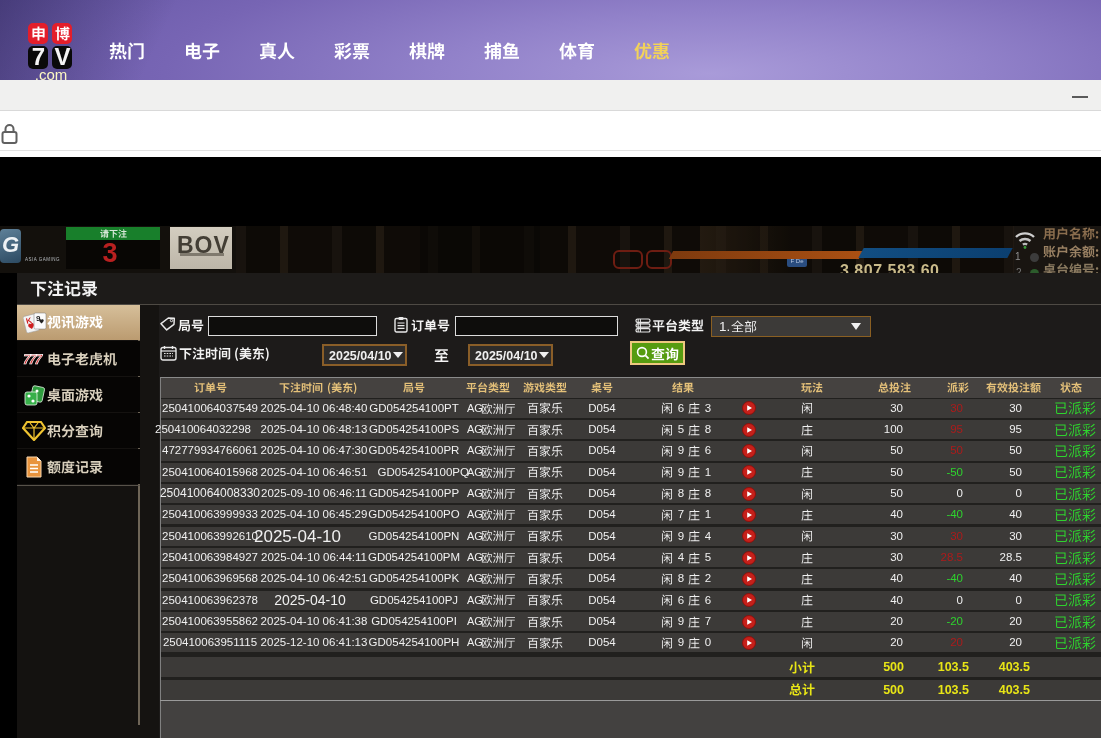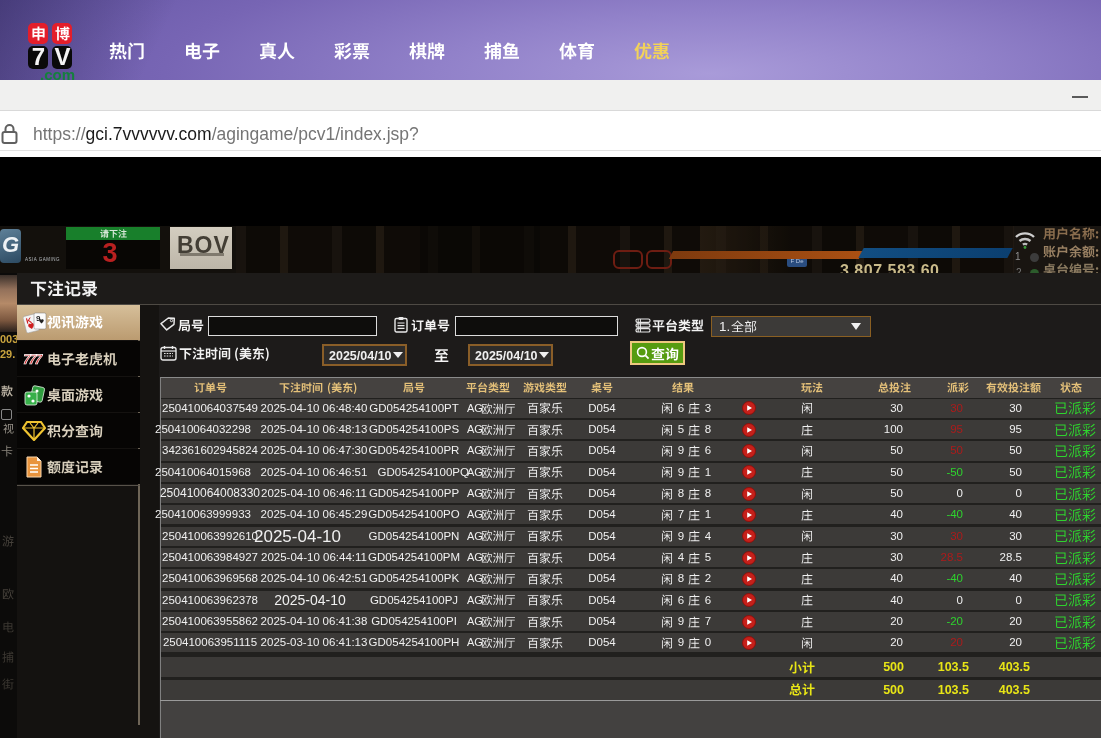--- a/index.html
+++ b/index.html
@@ -13,21 +13,21 @@
     <svg class="t" style="left:30.5px;top:26.0px;width:15.0px;height:15.0px" viewBox="0 -880 1000 1000">
       <use href="#s0" fill="#fff"></use>
     </svg>
     <svg class="t" style="left:54.5px;top:26.0px;width:15.0px;height:15.0px" viewBox="0 -880 1000 1000">
       <use href="#s1" fill="#fff"></use>
     </svg>
     <div class="a" style="left:28px;top:46px;width:20px;height:23px;background:#0a0a0a;border-radius:5px"></div>
     <div class="a" style="left:52px;top:46px;width:20px;height:23px;background:#0a0a0a;border-radius:5px"></div>
     <div class="a" style="left:28px;top:44px;width:21px;height:25px;color:#f5f5f5;font-size:24px;font-weight:bold;text-align:center;line-height:25px">7</div>
     <div class="a" style="left:52px;top:44px;width:21px;height:25px;color:#f5f5f5;font-size:24px;font-weight:bold;text-align:center;line-height:25px">V</div>
-    <div class="a" style="left:27px;top:66px;width:48px;color:#15803d;font-size:15px;font-weight:bold;letter-spacing:0px;text-align:right">.com</div>
+    <div class="a" style="left:27px;top:66px;width:48px;color:#fef9c3;font-size:15px;font-weight:normal;letter-spacing:0px;text-align:center">.com</div>
     <svg class="t" style="left:108.5px;top:42.0px;width:36.0px;height:18.0px" viewBox="0 -880 2000 1000">
       <use href="#s2" fill="#ffffff"></use>
     </svg>
     <svg class="t" style="left:183.5px;top:42.0px;width:36.0px;height:18.0px" viewBox="0 -880 2000 1000">
       <use href="#s3" fill="#ffffff"></use>
     </svg>
     <svg class="t" style="left:258.5px;top:42.0px;width:36.0px;height:18.0px" viewBox="0 -880 2000 1000">
       <use href="#s4" fill="#ffffff"></use>
     </svg>
     <svg class="t" style="left:333.5px;top:42.0px;width:36.0px;height:18.0px" viewBox="0 -880 2000 1000">
@@ -46,21 +46,20 @@
       <use href="#s9" fill="#f2d259"></use>
     </svg>
     <div class="a" style="left:0;top:80px;width:1101px;height:31px;background:#f0f0ef;border-bottom:1px solid #d9d9d9"></div>
     <div class="a" style="left:1072px;top:96px;width:16px;height:2px;background:#5a5a5a"></div>
     <div class="a" style="left:0;top:111px;width:1101px;height:46px;background:#ffffff"></div>
     <div class="a" style="left:0;top:150px;width:1101px;height:1px;background:#e2e2e2"></div>
     <svg class="a" style="left:1px;top:123px" width="17" height="22" viewBox="0 0 17 22">
       <rect x="1.5" y="9" width="14" height="11" rx="2" fill="none" stroke="#606060" stroke-width="2"></rect>
       <path d="M4.5 9 V6 a4 4 0 0 1 8 0 V9" fill="none" stroke="#606060" stroke-width="2"></path>
     </svg>
-    <div class="a" style="left:33px;top:124px;font-size:17.5px;white-space:nowrap;color:#757575">https://<span style="color:#1b1b1b">gci.7vvvvvv.com</span>/agingame/pcv1/index.jsp?</div>
     <div class="a" style="left:0;top:157px;width:1101px;height:69px;background:#000"></div>
     <div class="a" style="left:0;top:226px;width:1101px;height:47px;background:#191511;overflow:hidden">
       <div class="a" style="left:236px;top:0;width:778px;height:47px;background:repeating-linear-gradient(90deg,#201913 0 10px,#110c08 10px 44px,#2a2016 44px 52px,#130e09 52px 96px)"></div>
       <div class="a" style="left:700px;top:0;width:90px;height:47px;background:linear-gradient(90deg,rgba(60,44,28,.7),rgba(24,16,10,.2))"></div>
       <div class="a" style="left:420px;top:0;width:120px;height:47px;background:rgba(10,8,6,.55)"></div>
       <div class="a" style="left:0;top:0;width:1013px;height:47px;background:rgba(8,5,3,0.30)"></div>
       <div class="a" style="left:0;top:3px;width:21px;height:34px;border-radius:4px;background:linear-gradient(160deg,#5e8098,#2c4a62)"></div>
       <div class="a" style="left:2px;top:6px;width:18px;height:26px;color:#eef2f5;font-size:22px;font-weight:bold;font-style:italic;line-height:26px">G</div>
       <div class="a" style="left:25px;top:31px;font-size:4.5px;color:#b8bcc0;letter-spacing:.5px">ASIA GAMING</div>
       <div class="a" style="left:66px;top:1px;width:94px;height:13px;background:#187f2b"></div>
@@ -91,49 +90,20 @@
       <svg class="t" style="left:1043.0px;top:0.5px;width:56.2px;height:13.0px" viewBox="0 -880 4325 1000">
         <use href="#s12" fill="#8a6d4e"></use>
       </svg>
       <svg class="t" style="left:1043.0px;top:18.5px;width:56.2px;height:13.0px" viewBox="0 -880 4325 1000">
         <use href="#s13" fill="#9a8163"></use>
       </svg>
       <svg class="t" style="left:1043.0px;top:36.5px;width:56.2px;height:13.0px" viewBox="0 -880 4325 1000">
         <use href="#s14" fill="#8a7a60"></use>
       </svg>
     </div>
-    <div class="a" style="left:0;top:273px;width:17px;height:465px;background:#0c0b0a;overflow:hidden">
-      <div class="a" style="left:0;top:2px;width:17px;height:57px;background:linear-gradient(#3a302a 0%,#92705a 25%,#b58a68 50%,#7a563e 80%,#2a211c 100%)"></div>
-      <div class="a" style="left:0;top:59px;width:17px;color:#c9a43e;font-size:11px;font-weight:bold;line-height:15px">003<br>29.</div>
-      <svg class="t" style="left:1.0px;top:112.0px;width:12.0px;height:12.0px" viewBox="0 -880 1000 1000">
-        <use href="#s15" fill="#b5ad9e"></use>
-      </svg>
-      <div class="a" style="left:1px;top:136px;width:11px;height:11px;border:1.5px solid #888;border-radius:2px"></div>
-      <svg class="t" style="left:3.0px;top:150.0px;width:11.0px;height:11.0px" viewBox="0 -880 1000 1000">
-        <use href="#s16" fill="#9a958c"></use>
-      </svg>
-      <svg class="t" style="left:1.0px;top:172.0px;width:12.0px;height:12.0px" viewBox="0 -880 1000 1000">
-        <use href="#s17" fill="#8a857c"></use>
-      </svg>
-      <svg class="t" style="left:2.0px;top:262.0px;width:12.0px;height:12.0px" viewBox="0 -880 1000 1000">
-        <use href="#s18" fill="#45403a"></use>
-      </svg>
-      <svg class="t" style="left:2.0px;top:315.0px;width:12.0px;height:12.0px" viewBox="0 -880 1000 1000">
-        <use href="#s19" fill="#45403a"></use>
-      </svg>
-      <svg class="t" style="left:2.0px;top:348.0px;width:12.0px;height:12.0px" viewBox="0 -880 1000 1000">
-        <use href="#s20" fill="#3c3832"></use>
-      </svg>
-      <svg class="t" style="left:2.0px;top:378.0px;width:12.0px;height:12.0px" viewBox="0 -880 1000 1000">
-        <use href="#s21" fill="#3c3832"></use>
-      </svg>
-      <svg class="t" style="left:2.0px;top:405.0px;width:12.0px;height:12.0px" viewBox="0 -880 1000 1000">
-        <use href="#s22" fill="#3c3832"></use>
-      </svg>
-    </div>
     <div class="a" style="left:17px;top:273px;width:1084px;height:465px;background:#201e1c;overflow:hidden">
       <div class="a" style="left:0;top:0;width:1084px;height:31px;background:#1d1b19"></div>
       <svg class="t" style="left:13.0px;top:6.5px;width:68.0px;height:17.0px" viewBox="0 -880 4000 1000">
         <use href="#s23" fill="#f2f2f2"></use>
       </svg>
       <div class="a" style="left:0;top:31px;width:1084px;height:1px;background:#4e4a44"></div>
       <div class="a" style="left:0;top:32px;width:125px;height:433px;background:#141210"></div>
       <div class="a" style="left:121px;top:32px;width:1.5px;height:420px;background:#6e6557"></div>
       <div class="a" style="left:0;top:32px;width:126px;height:35px;background:linear-gradient(#d6bf9a,#bb9b70)"></div>
       <div class="a" style="left:126px;top:41px;width:0;height:0;border-top:8px solid transparent;border-bottom:8px solid transparent;border-left:6px solid #c4a77e"></div>
@@ -360,21 +330,21 @@
       <svg class="t" style="left:784.0px;top:150.5px;width:12.0px;height:12.0px" viewBox="0 -880 1000 1000">
         <use href="#s48" fill="#f0f0f0"></use>
       </svg>
       <div class="a" style="left:806.0px;top:146.8px;width:80px;text-align:right;font-size:11.5px;color:#f0f0f0;line-height:19.4px">100</div>
       <div class="a" style="left:866.0px;top:146.8px;width:80px;text-align:right;font-size:11.5px;color:#ad1b1b;line-height:19.4px">95</div>
       <div class="a" style="left:925.0px;top:146.8px;width:80px;text-align:right;font-size:11.5px;color:#f0f0f0;line-height:19.4px">95</div>
       <svg class="t" style="left:1037.0px;top:149.5px;width:42.0px;height:14.0px" viewBox="0 -880 3000 1000">
         <use href="#s49" fill="#2ed32e"></use>
       </svg>
       <div class="a" style="left:143.5px;top:168.2px;width:940.5px;height:19.4px;background:#3c3a38"></div>
-      <div class="a" style="left:138.0px;top:168.2px;width:110px;text-align:center;font-size:11.5px;color:#f0f0f0;line-height:19.4px">342361602945824</div>
+      <div class="a" style="left:138.0px;top:168.2px;width:110px;text-align:center;font-size:11.5px;color:#f0f0f0;line-height:19.4px">472779934766061</div>
       <div class="a" style="left:237.0px;top:168.2px;width:120px;text-align:center;font-size:11.5px;color:#f0f0f0;line-height:19.4px">2025-04-10 06:47:30</div>
       <div class="a" style="left:342.0px;top:168.2px;width:110px;text-align:center;font-size:11.5px;color:#f0f0f0;line-height:19.4px">GD054254100PR</div>
       <div class="a" style="left:450.0px;top:168.2px;font-size:11px;color:#f0f0f0;line-height:19.4px">AG</div>
       <svg class="t" style="left:464.0px;top:172.1px;width:34.5px;height:11.5px" viewBox="0 -880 3000 1000">
         <use href="#s45" fill="#f0f0f0"></use>
       </svg>
       <svg class="t" style="left:510.0px;top:171.9px;width:36.0px;height:12.0px" viewBox="0 -880 3000 1000">
         <use href="#s46" fill="#f0f0f0"></use>
       </svg>
       <div class="a" style="left:555.0px;top:168.2px;width:60px;text-align:center;font-size:11.5px;color:#f0f0f0;line-height:19.4px">D054</div>
@@ -394,21 +364,21 @@
       <svg class="t" style="left:784.0px;top:171.9px;width:12.0px;height:12.0px" viewBox="0 -880 1000 1000">
         <use href="#s47" fill="#f0f0f0"></use>
       </svg>
       <div class="a" style="left:806.0px;top:168.2px;width:80px;text-align:right;font-size:11.5px;color:#f0f0f0;line-height:19.4px">50</div>
       <div class="a" style="left:866.0px;top:168.2px;width:80px;text-align:right;font-size:11.5px;color:#ad1b1b;line-height:19.4px">50</div>
       <div class="a" style="left:925.0px;top:168.2px;width:80px;text-align:right;font-size:11.5px;color:#f0f0f0;line-height:19.4px">50</div>
       <svg class="t" style="left:1037.0px;top:170.9px;width:42.0px;height:14.0px" viewBox="0 -880 3000 1000">
         <use href="#s49" fill="#2ed32e"></use>
       </svg>
       <div class="a" style="left:143.5px;top:189.5px;width:940.5px;height:19.4px;background:#3c3a38"></div>
-      <div class="a" style="left:138.0px;top:189.5px;width:110px;font-size:11.5px;color:#f0f0f0;line-height:19.4px">250410064015968</div>
+      <div class="a" style="left:138.0px;top:189.5px;width:110px;text-align:center;font-size:11.5px;color:#f0f0f0;line-height:19.4px">250410064015968</div>
       <div class="a" style="left:237.0px;top:189.5px;width:120px;text-align:center;font-size:11.5px;color:#f0f0f0;line-height:19.4px">2025-04-10 06:46:51</div>
       <div class="a" style="left:342.0px;top:189.5px;width:110px;text-align:right;font-size:11.5px;color:#f0f0f0;line-height:19.4px">GD054254100PQ</div>
       <div class="a" style="left:450.0px;top:189.5px;font-size:11px;color:#f0f0f0;line-height:19.4px">AG</div>
       <svg class="t" style="left:464.0px;top:193.5px;width:34.5px;height:11.5px" viewBox="0 -880 3000 1000">
         <use href="#s45" fill="#f0f0f0"></use>
       </svg>
       <svg class="t" style="left:510.0px;top:193.2px;width:36.0px;height:12.0px" viewBox="0 -880 3000 1000">
         <use href="#s46" fill="#f0f0f0"></use>
       </svg>
       <div class="a" style="left:555.0px;top:189.5px;width:60px;text-align:center;font-size:11.5px;color:#f0f0f0;line-height:19.4px">D054</div>
@@ -429,21 +399,21 @@
         <use href="#s48" fill="#f0f0f0"></use>
       </svg>
       <div class="a" style="left:806.0px;top:189.5px;width:80px;text-align:right;font-size:11.5px;color:#f0f0f0;line-height:19.4px">50</div>
       <div class="a" style="left:866.0px;top:189.5px;width:80px;text-align:right;font-size:11.5px;color:#2ed32e;line-height:19.4px">-50</div>
       <div class="a" style="left:925.0px;top:189.5px;width:80px;text-align:right;font-size:11.5px;color:#f0f0f0;line-height:19.4px">50</div>
       <svg class="t" style="left:1037.0px;top:192.2px;width:42.0px;height:14.0px" viewBox="0 -880 3000 1000">
         <use href="#s49" fill="#2ed32e"></use>
       </svg>
       <div class="a" style="left:143.5px;top:210.8px;width:940.5px;height:19.4px;background:#3c3a38"></div>
       <div class="a" style="left:138.0px;top:210.8px;width:110px;text-align:center;font-size:12px;color:#f0f0f0;line-height:19.4px">250410064008330</div>
-      <div class="a" style="left:237.0px;top:210.8px;width:120px;text-align:center;font-size:11.5px;color:#f0f0f0;line-height:19.4px">2025-04-10 06:46:11</div>
+      <div class="a" style="left:237.0px;top:210.8px;width:120px;text-align:center;font-size:11.5px;color:#f0f0f0;line-height:19.4px">2025-09-10 06:46:11</div>
       <div class="a" style="left:342.0px;top:210.8px;width:110px;text-align:center;font-size:11.5px;color:#f0f0f0;line-height:19.4px">GD054254100PP</div>
       <div class="a" style="left:450.0px;top:210.8px;font-size:11px;color:#f0f0f0;line-height:19.4px">AG</div>
       <svg class="t" style="left:464.0px;top:214.8px;width:34.5px;height:11.5px" viewBox="0 -880 3000 1000">
         <use href="#s45" fill="#f0f0f0"></use>
       </svg>
       <svg class="t" style="left:510.0px;top:214.5px;width:36.0px;height:12.0px" viewBox="0 -880 3000 1000">
         <use href="#s46" fill="#f0f0f0"></use>
       </svg>
       <div class="a" style="left:555.0px;top:210.8px;width:60px;text-align:center;font-size:11.5px;color:#f0f0f0;line-height:19.4px">D054</div>
       <svg class="t" style="left:644.0px;top:214.5px;width:12.0px;height:12.0px" viewBox="0 -880 1000 1000">
@@ -462,21 +432,21 @@
       <svg class="t" style="left:784.0px;top:214.5px;width:12.0px;height:12.0px" viewBox="0 -880 1000 1000">
         <use href="#s47" fill="#f0f0f0"></use>
       </svg>
       <div class="a" style="left:806.0px;top:210.8px;width:80px;text-align:right;font-size:11.5px;color:#f0f0f0;line-height:19.4px">50</div>
       <div class="a" style="left:866.0px;top:210.8px;width:80px;text-align:right;font-size:11.5px;color:#f0f0f0;line-height:19.4px">0</div>
       <div class="a" style="left:925.0px;top:210.8px;width:80px;text-align:right;font-size:11.5px;color:#f0f0f0;line-height:19.4px">0</div>
       <svg class="t" style="left:1037.0px;top:213.5px;width:42.0px;height:14.0px" viewBox="0 -880 3000 1000">
         <use href="#s49" fill="#2ed32e"></use>
       </svg>
       <div class="a" style="left:143.5px;top:232.1px;width:940.5px;height:19.4px;background:#3c3a38"></div>
-      <div class="a" style="left:138.0px;top:232.1px;width:110px;text-align:left;font-size:11.5px;color:#f0f0f0;line-height:19.4px">250410063999933</div>
+      <div class="a" style="left:138.0px;top:232.1px;width:110px;text-align:center;font-size:11.5px;color:#f0f0f0;line-height:19.4px">250410063999933</div>
       <div class="a" style="left:237.0px;top:232.1px;width:120px;text-align:center;font-size:11.5px;color:#f0f0f0;line-height:19.4px">2025-04-10 06:45:29</div>
       <div class="a" style="left:342.0px;top:232.1px;width:110px;text-align:center;font-size:11.5px;color:#f0f0f0;line-height:19.4px">GD054254100PO</div>
       <div class="a" style="left:450.0px;top:232.1px;font-size:11px;color:#f0f0f0;line-height:19.4px">AG</div>
       <svg class="t" style="left:464.0px;top:236.1px;width:34.5px;height:11.5px" viewBox="0 -880 3000 1000">
         <use href="#s45" fill="#f0f0f0"></use>
       </svg>
       <svg class="t" style="left:510.0px;top:235.9px;width:36.0px;height:12.0px" viewBox="0 -880 3000 1000">
         <use href="#s46" fill="#f0f0f0"></use>
       </svg>
       <div class="a" style="left:555.0px;top:232.1px;width:60px;text-align:center;font-size:11.5px;color:#f0f0f0;line-height:19.4px">D054</div>
@@ -667,21 +637,21 @@
         <use href="#s48" fill="#f0f0f0"></use>
       </svg>
       <div class="a" style="left:806.0px;top:338.8px;width:80px;text-align:right;font-size:11.5px;color:#f0f0f0;line-height:19.4px">20</div>
       <div class="a" style="left:866.0px;top:338.8px;width:80px;text-align:right;font-size:11.5px;color:#2ed32e;line-height:19.4px">-20</div>
       <div class="a" style="left:925.0px;top:338.8px;width:80px;text-align:right;font-size:11.5px;color:#f0f0f0;line-height:19.4px">20</div>
       <svg class="t" style="left:1037.0px;top:341.5px;width:42.0px;height:14.0px" viewBox="0 -880 3000 1000">
         <use href="#s49" fill="#2ed32e"></use>
       </svg>
       <div class="a" style="left:143.5px;top:360.1px;width:940.5px;height:19.4px;background:#3c3a38"></div>
       <div class="a" style="left:138.0px;top:360.1px;width:110px;text-align:center;font-size:11.5px;color:#f0f0f0;line-height:19.4px">250410063951115</div>
-      <div class="a" style="left:237.0px;top:360.1px;width:120px;text-align:center;font-size:11.5px;color:#f0f0f0;line-height:19.4px">2025-03-10 06:41:13</div>
+      <div class="a" style="left:237.0px;top:360.1px;width:120px;text-align:center;font-size:11.5px;color:#f0f0f0;line-height:19.4px">2025-12-10 06:41:13</div>
       <div class="a" style="left:342.0px;top:360.1px;width:110px;text-align:center;font-size:11.5px;color:#f0f0f0;line-height:19.4px">GD054254100PH</div>
       <div class="a" style="left:450.0px;top:360.1px;font-size:11px;color:#f0f0f0;line-height:19.4px">AG</div>
       <svg class="t" style="left:464.0px;top:364.1px;width:34.5px;height:11.5px" viewBox="0 -880 3000 1000">
         <use href="#s45" fill="#f0f0f0"></use>
       </svg>
       <svg class="t" style="left:510.0px;top:363.8px;width:36.0px;height:12.0px" viewBox="0 -880 3000 1000">
         <use href="#s46" fill="#f0f0f0"></use>
       </svg>
       <div class="a" style="left:555.0px;top:360.1px;width:60px;text-align:center;font-size:11.5px;color:#f0f0f0;line-height:19.4px">D054</div>
       <svg class="t" style="left:644.0px;top:363.8px;width:12.0px;height:12.0px" viewBox="0 -880 1000 1000">

